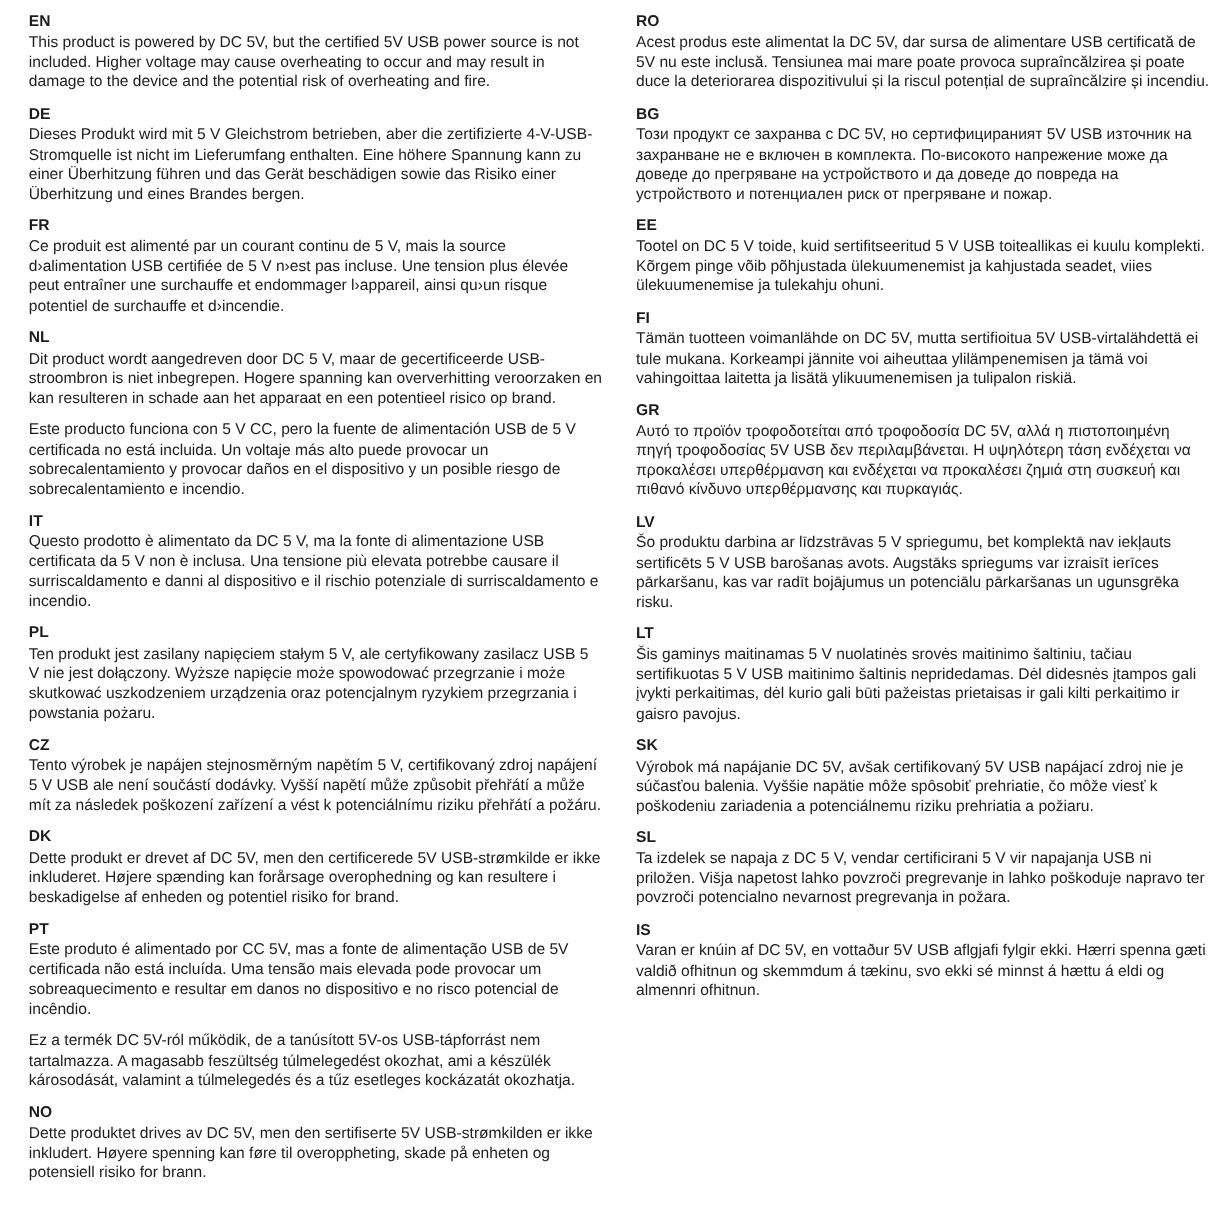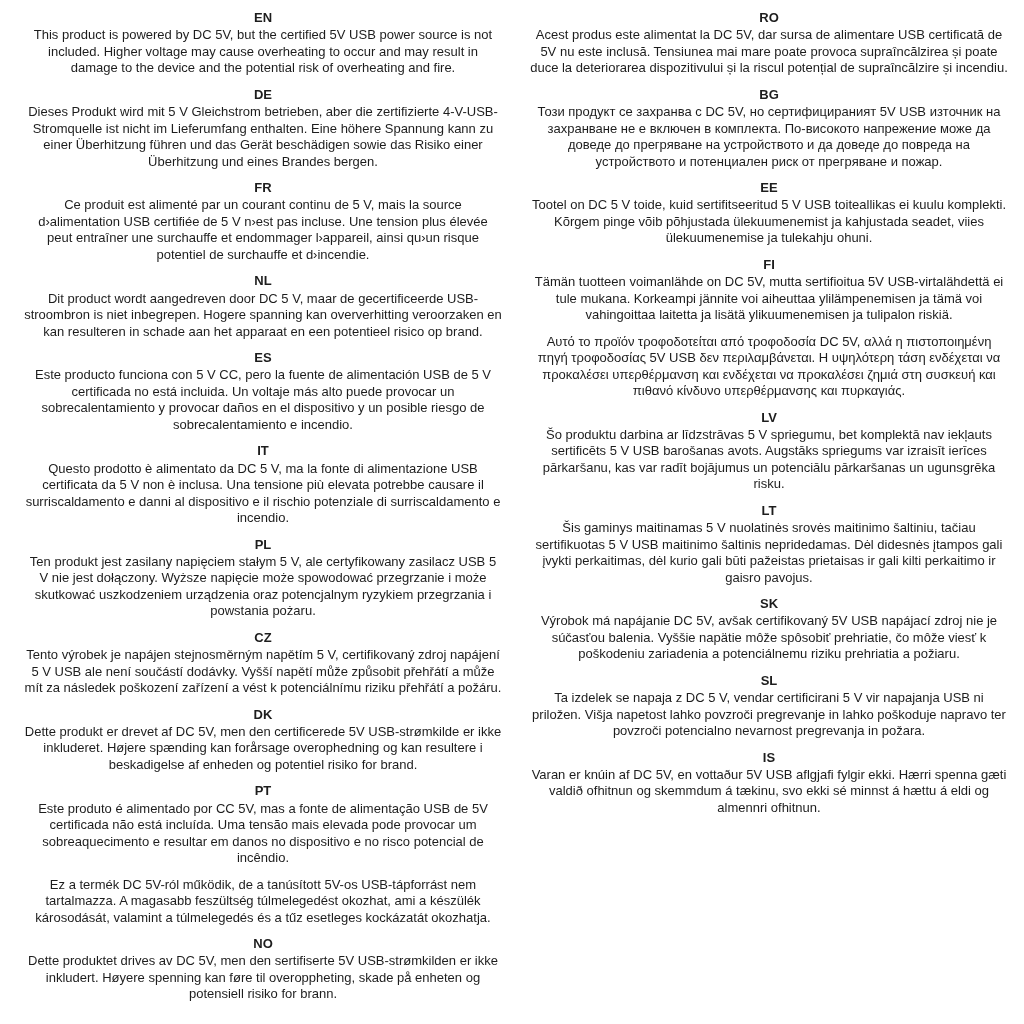--- a/index.html
+++ b/index.html
@@ -14,21 +14,21 @@
   .page {
     display: flex;
     gap: 28px;
     padding: 10px 18px 0 24px;
     box-sizing: border-box;
   }
   .column {
     width: 478px;
     flex: 0 0 478px;
   }
-  .lang-block { margin: 0 0 10px 0; text-align: center; }
+  .lang-block { margin: 0 0 10px 0; }
   .lang-code {
     font-size: 13px;
     font-weight: bold;
     margin: 0 0 1px 0;
     line-height: 1.25;
   }
   .lang-text {
     font-size: 13px;
     line-height: 1.27;
     margin: 0;
@@ -49,21 +49,20 @@
       </section>
       <section class="lang-block">
         <h2 class="lang-code">FR</h2>
         <p class="lang-text">Ce produit est alimenté par un courant continu de 5 V, mais la source d›alimentation USB certifiée de 5 V n›est pas incluse. Une tension plus élevée peut entraîner une surchauffe et endommager l›appareil, ainsi qu›un risque potentiel de surchauffe et d›incendie.</p>
       </section>
       <section class="lang-block">
         <h2 class="lang-code">NL</h2>
         <p class="lang-text">Dit product wordt aangedreven door DC 5 V, maar de gecertificeerde USB-stroombron is niet inbegrepen. Hogere spanning kan oververhitting veroorzaken en kan resulteren in schade aan het apparaat en een potentieel risico op brand.</p>
       </section>
       <section class="lang-block">
-        <h2 class="lang-code">ES</h2>
         <p class="lang-text">Este producto funciona con 5 V CC, pero la fuente de alimentación USB de 5 V certificada no está incluida. Un voltaje más alto puede provocar un sobrecalentamiento y provocar daños en el dispositivo y un posible riesgo de sobrecalentamiento e incendio.</p>
       </section>
       <section class="lang-block">
         <h2 class="lang-code">IT</h2>
         <p class="lang-text">Questo prodotto è alimentato da DC 5 V, ma la fonte di alimentazione USB certificata da 5 V non è inclusa. Una tensione più elevata potrebbe causare il surriscaldamento e danni al dispositivo e il rischio potenziale di surriscaldamento e incendio.</p>
       </section>
       <section class="lang-block">
         <h2 class="lang-code">PL</h2>
         <p class="lang-text">Ten produkt jest zasilany napięciem stałym 5 V, ale certyfikowany zasilacz USB 5 V nie jest dołączony. Wyższe napięcie może spowodować przegrzanie i może skutkować uszkodzeniem urządzenia oraz potencjalnym ryzykiem przegrzania i powstania pożaru.</p>
       </section>
@@ -98,20 +97,21 @@
       </section>
       <section class="lang-block">
         <h2 class="lang-code">EE</h2>
         <p class="lang-text">Tootel on DC 5 V toide, kuid sertifitseeritud 5 V USB toiteallikas ei kuulu komplekti. Kõrgem pinge võib põhjustada ülekuumenemist ja kahjustada seadet, viies ülekuumenemise ja tulekahju ohuni.</p>
       </section>
       <section class="lang-block">
         <h2 class="lang-code">FI</h2>
         <p class="lang-text">Tämän tuotteen voimanlähde on DC 5V, mutta sertifioitua 5V USB-virtalähdettä ei tule mukana. Korkeampi jännite voi aiheuttaa ylilämpenemisen ja tämä voi vahingoittaa laitetta ja lisätä ylikuumenemisen ja tulipalon riskiä.</p>
       </section>
       <section class="lang-block">
+        <h2 class="lang-code">GR</h2>
         <p class="lang-text">Αυτό το προϊόν τροφοδοτείται από τροφοδοσία DC 5V, αλλά η πιστοποιημένη πηγή τροφοδοσίας 5V USB δεν περιλαμβάνεται. Η υψηλότερη τάση ενδέχεται να προκαλέσει υπερθέρμανση και ενδέχεται να προκαλέσει ζημιά στη συσκευή και πιθανό κίνδυνο υπερθέρμανσης και πυρκαγιάς.</p>
       </section>
       <section class="lang-block">
         <h2 class="lang-code">LV</h2>
         <p class="lang-text">Šo produktu darbina ar līdzstrāvas 5 V spriegumu, bet komplektā nav iekļauts sertificēts 5 V USB barošanas avots. Augstāks spriegums var izraisīt ierīces pārkaršanu, kas var radīt bojājumus un potenciālu pārkaršanas un ugunsgrēka risku.</p>
       </section>
       <section class="lang-block">
         <h2 class="lang-code">LT</h2>
         <p class="lang-text">Šis gaminys maitinamas 5 V nuolatinės srovės maitinimo šaltiniu, tačiau sertifikuotas 5 V USB maitinimo šaltinis nepridedamas. Dėl didesnės įtampos gali įvykti perkaitimas, dėl kurio gali būti pažeistas prietaisas ir gali kilti perkaitimo ir gaisro pavojus.</p>
       </section>

